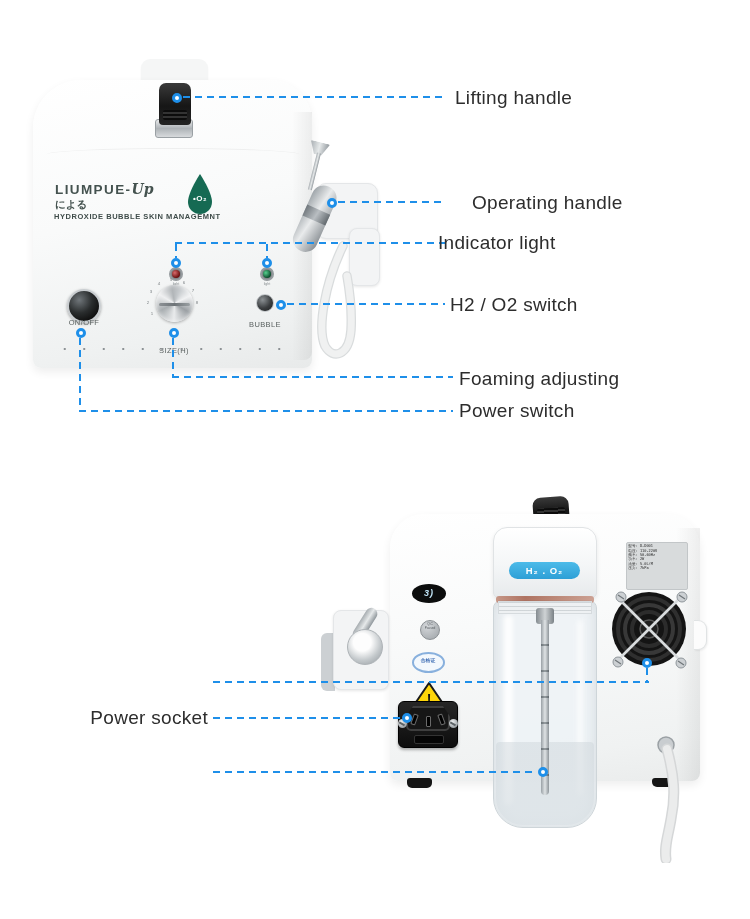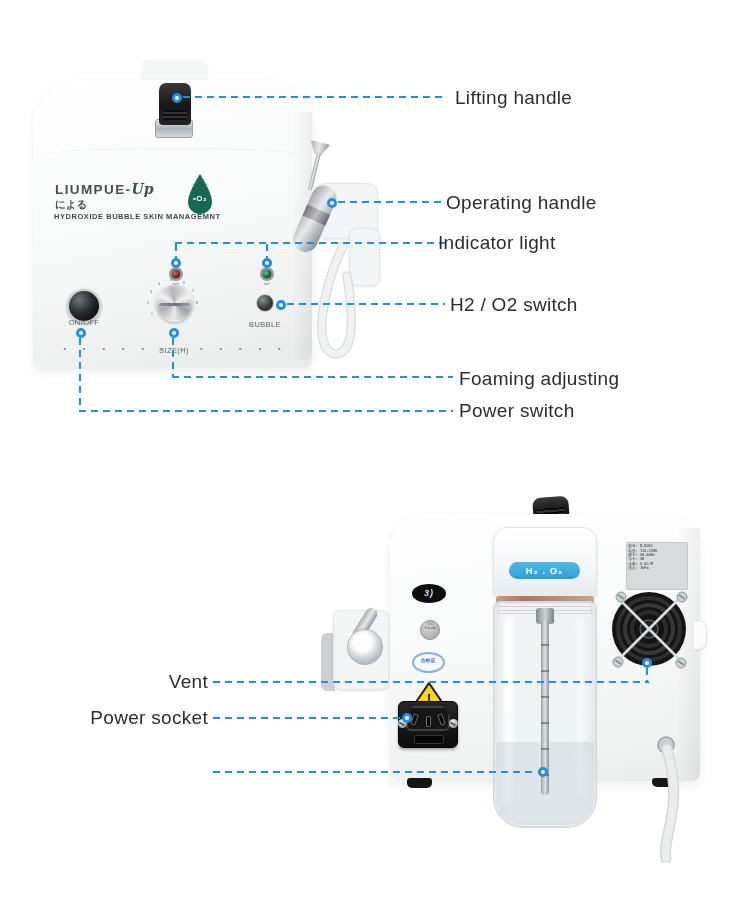--- a/index.html
+++ b/index.html
@@ -212,21 +212,21 @@
     <path d="M40 8 C22 45 14 90 22 108 C30 122 46 118 48 92 C49 75 47 55 44 38" fill="none" stroke="#d9dcdd" stroke-width="9.5" stroke-linecap="round"></path>
     <path d="M40 8 C22 45 14 90 22 108 C30 122 46 118 48 92 C49 75 47 55 44 38" fill="none" stroke="#f0f1f1" stroke-width="7" stroke-linecap="round"></path>
   </svg>
 
   <div class="ring" style="left:172px;top:93px;"></div>
   <div class="hline" style="left:183px;top:96px;width:260px;"></div>
   <div class="callout-label" style="left:455px;top:87px;">Lifting handle</div>
 
   <div class="ring" style="left:327px;top:198px;"></div>
   <div class="hline" style="left:338px;top:201px;width:107px;"></div>
-  <div class="callout-label" style="left:446px;top:192px;">Operating handle</div>
+  <div class="callout-label" style="left:472px;top:192px;">Operating handle</div>
 
   <div class="hline" style="left:175px;top:242px;width:272px;"></div>
   <div class="vline" style="left:175px;top:244px;height:14px;"></div>
   <div class="vline" style="left:266px;top:244px;height:14px;"></div>
   <div class="ring" style="left:171px;top:258px;"></div>
   <div class="ring" style="left:262px;top:258px;"></div>
   <div class="callout-label" style="left:438px;top:232px;">Indicator light</div>
 
   <div class="ring" style="left:276px;top:300px;"></div>
   <div class="hline" style="left:287px;top:303px;width:158px;"></div>
@@ -323,21 +323,20 @@
   <div class="abs cap-pill"><span>H₂ . O₂</span></div>
   <div class="abs brown-ring"></div>
   <div class="abs glass"></div>
   <div class="abs neck"></div>
   <div class="glass-hl" style="left:504px;top:615px;width:9px;height:190px;border-radius:5px;"></div>
   <div class="glass-hl" style="left:577px;top:620px;width:6px;height:175px;border-radius:4px;opacity:.7;"></div>
   <div class="abs liquid"></div>
   <div class="abs rod-top"></div>
   <div class="abs rod"></div>
 
-  <div class="callout-label left" style="left:38px;top:671px;">Vent</div>
   <div class="hline" style="left:213px;top:681px;width:436px;"></div>
   <div class="vline" style="left:646px;top:668px;height:14px;"></div>
   <div class="ring" style="left:642px;top:658px;"></div>
 
   <div class="callout-label left" style="left:38px;top:707px;">Power socket</div>
   <div class="hline" style="left:213px;top:717px;width:188px;"></div>
   <div class="ring" style="left:402px;top:713px;"></div>
 
   <div class="hline" style="left:213px;top:771px;width:324px;"></div>
   <div class="ring" style="left:538px;top:767px;"></div>

